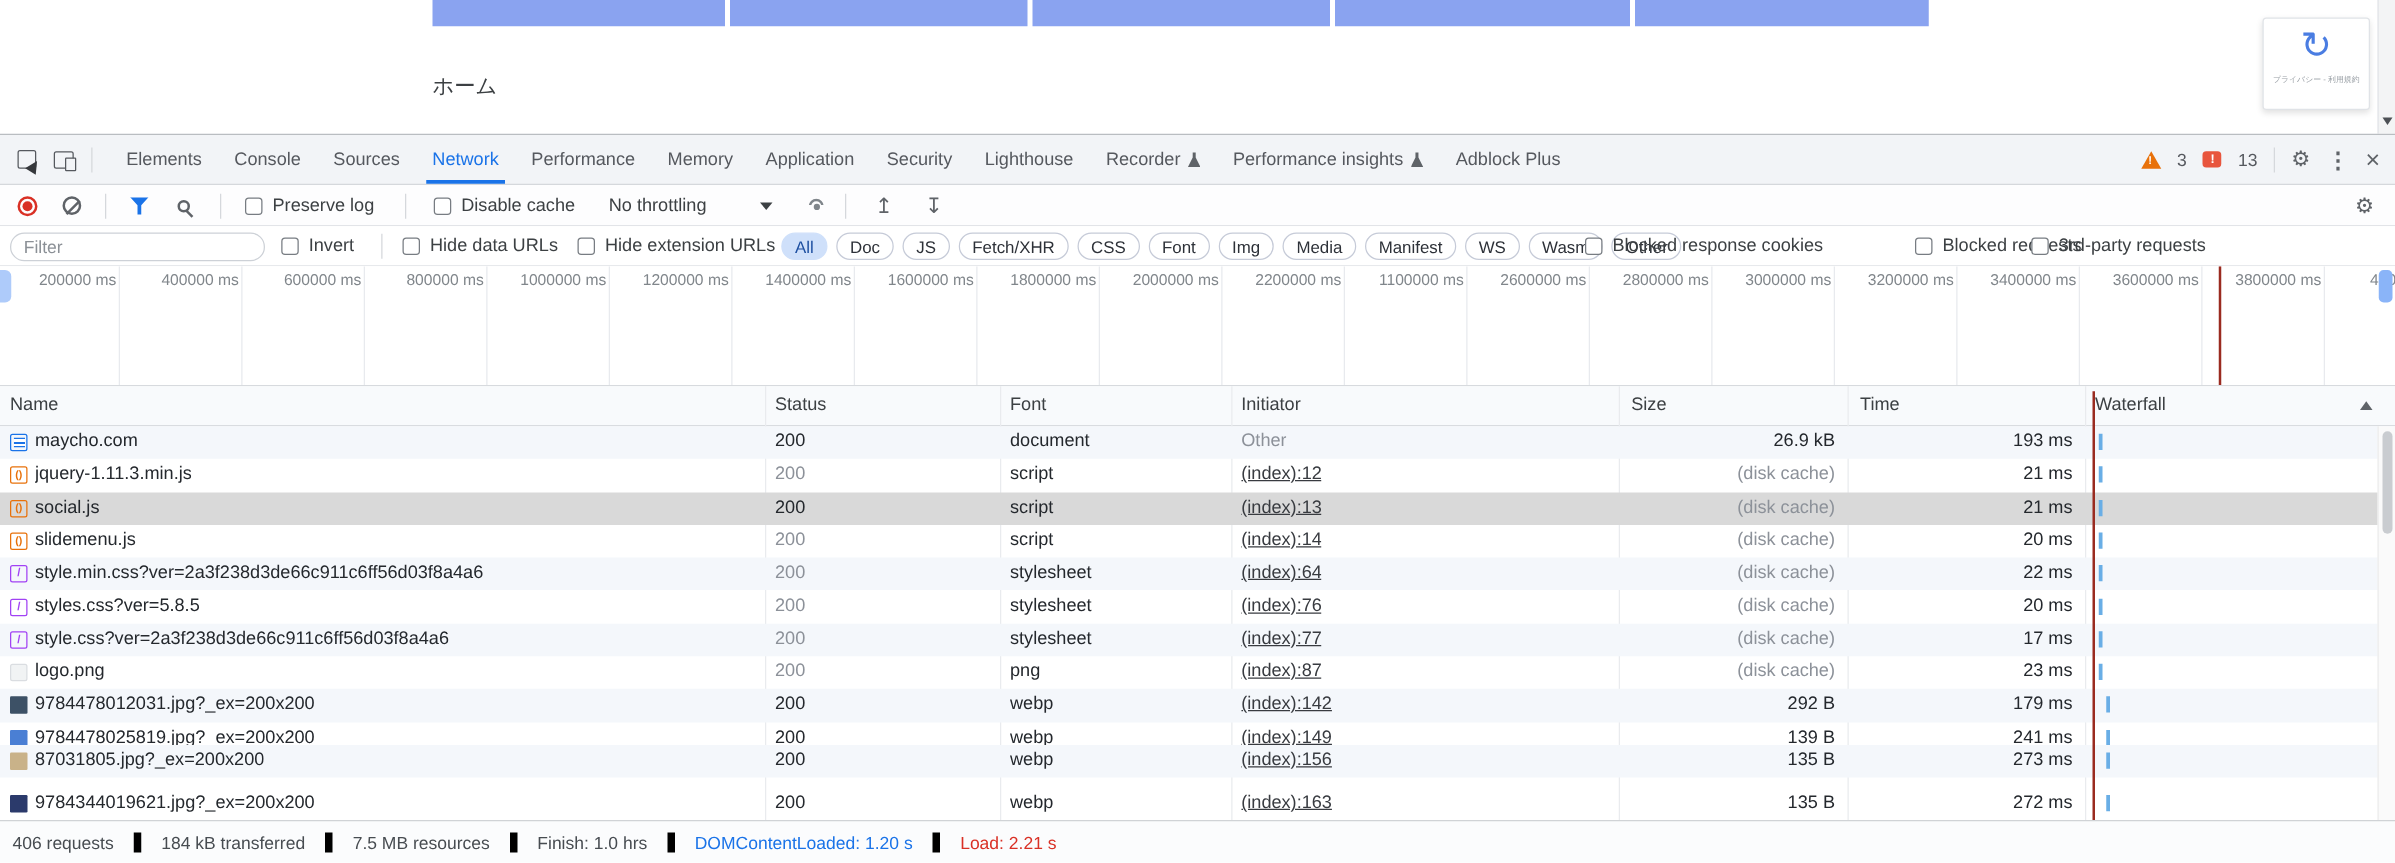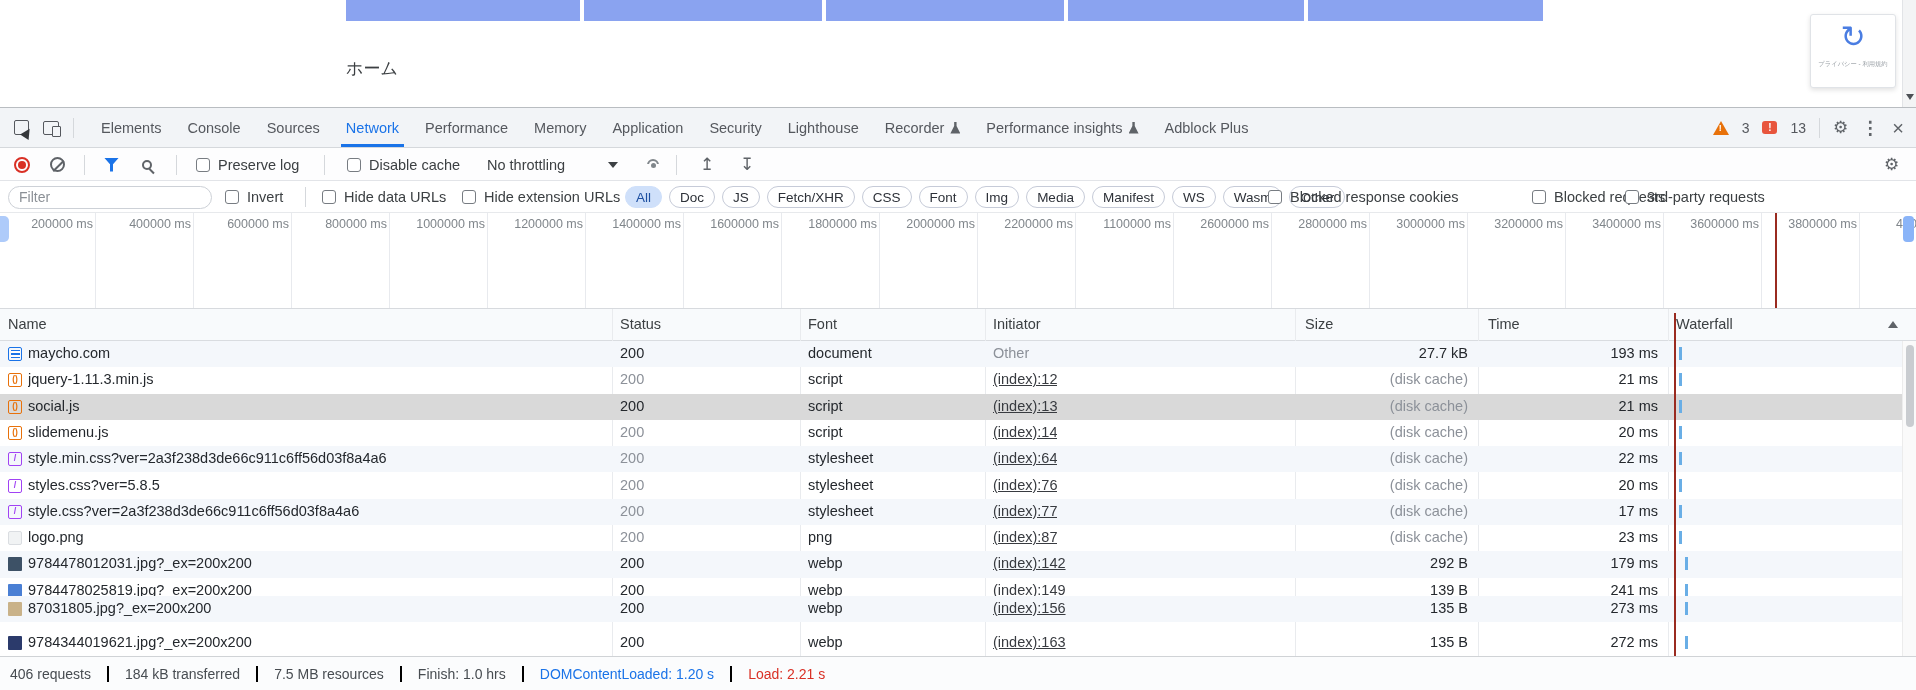--- a/index.html
+++ b/index.html
@@ -107,21 +107,21 @@
   .wf-tick { position:absolute; top:6px; width:3px; height:13px; background:#69aee6; }
   #wf-redline { position:absolute; left:1674px; top:205px; width:2px; height:343px; background:#9a2b20; }
   .sort-tri { position:absolute; left:1888px; top:12px; width:0; height:0; border-left:5px solid transparent; border-right:5px solid transparent; border-bottom:7px solid #5f6368; }
 
   
   #tbl-scrollbar { position:absolute; left:1902px; top:233px; width:14px; height:315px; background:#fafafa; border-left:1px solid #ececec; }
   #tbl-thumb { position:absolute; left:3px; top:4px; width:8px; height:82px; background:#c9ccd0; border-radius:4px; }
 
   
   #statusbar { position:absolute; left:0; top:548px; width:1916px; height:35px; background:#fbfcfd; border-top:1px solid #d0d3d6; display:flex; align-items:center; font-size:14px; color:#474c51; }
-  #statusbar .sitem { padding:0 16px; border-right:2px solid #000000; white-space:nowrap; height:16px; line-height:16px; }
+  #statusbar .sitem { padding:0 16px; border-right:6px solid #000000; white-space:nowrap; height:16px; line-height:16px; }
   #statusbar .sitem:first-child { padding-left:10px; }
   #statusbar .sitem:last-child { border-right:none; }
   #statusbar .blue { color:#1a73e8; }
   #statusbar .red { color:#d93025; }
 </style>
 </head>
 <body>
 
 <div id="stage">
 
@@ -374,21 +374,21 @@
         <div class="colsep" style="left: 1478px;"></div>
         <div class="colsep" style="left: 1668px;"></div>
       </div>
     <div id="rows">
         <div class="row stripe" style="top: 0px;">
           <span class="ric document"></span>
           <span class="cell c-name">maycho.com</span>
           <span class="cell c-status">200</span>
           <span class="cell c-type">document</span>
           <span class="cell c-init dim">Other</span>
-          <span class="cell c-size">27.7 kB</span>
+          <span class="cell c-size">26.9 kB</span>
           <span class="cell c-time">193 ms</span>
           <span class="wf-tick" style="left: 1679px; background: rgb(105, 174, 230);"></span>
         </div>
         <div class="row" style="top: 26.3px;">
           <span class="ric script">()</span>
           <span class="cell c-name">jquery-1.11.3.min.js</span>
           <span class="cell c-status dim">200</span>
           <span class="cell c-type">script</span>
           <span class="cell c-init init-link">(index):12</span>
           <span class="cell c-size dim">(disk cache)</span>

